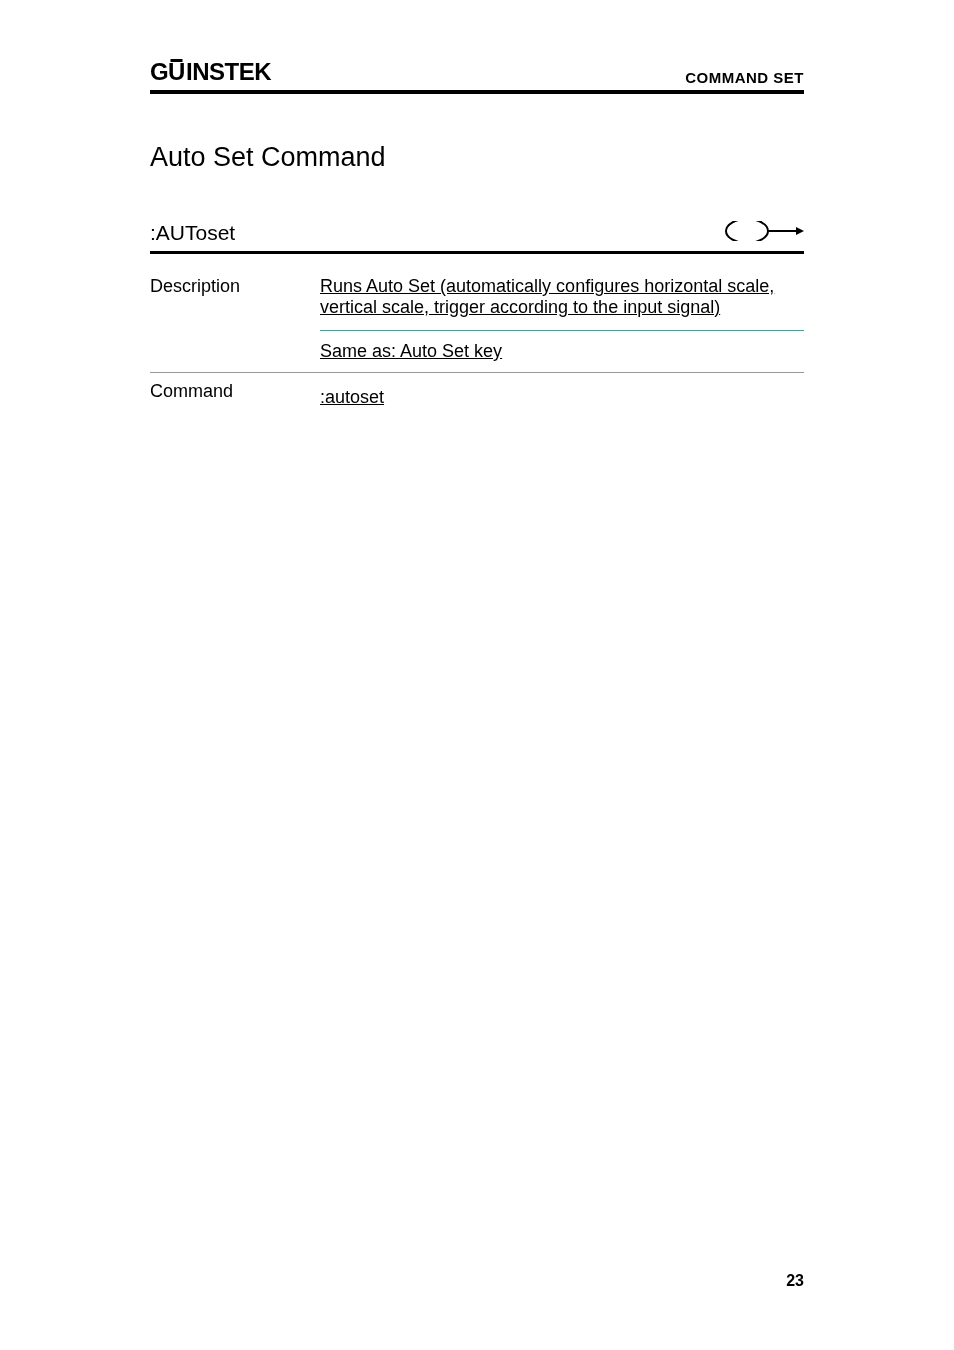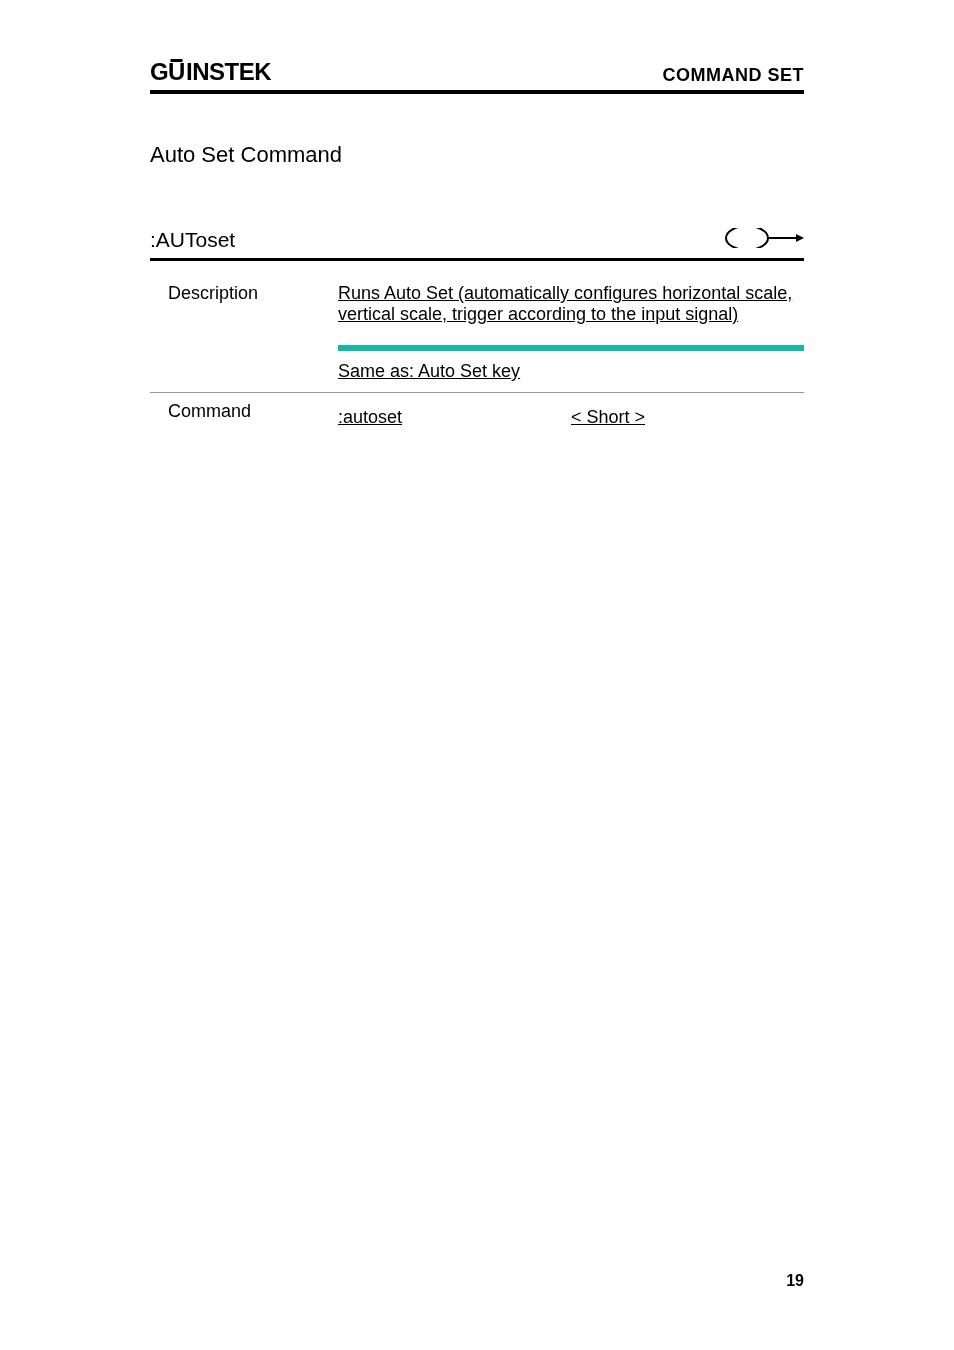--- a/index.html
+++ b/index.html
@@ -29,27 +29,27 @@
     .logo {
       font-family: "Arial Black", sans-serif;
       font-weight: 900;
       font-size: 26px;
       letter-spacing: 0.5px;
       display: flex;
       align-items: baseline;
     }
     .header-right {
       font-weight: 700;
-      font-size: 18px;
+      font-size: 15px;
       letter-spacing: 0.5px;
     }
     .title {
-      font-size: 22px;
+      font-size: 27px;
       font-weight: 400;
-      margin-bottom: 60px;
+      margin-bottom: 48px;
     }
     .command-row {
       display: flex;
       justify-content: space-between;
       align-items: center;
       border-bottom: 3px solid #000;
       padding-bottom: 6px;
       margin-bottom: 14px;
     }
     .command-name {
@@ -68,32 +68,31 @@
       display: flex;
       border-bottom: 1px solid #999;
     }
     .info-row.no-border {
       border-bottom: none;
     }
     .info-label {
       width: 170px;
       flex-shrink: 0;
       padding: 8px 0;
-      margin-left: 18px;
     }
     .info-content {
       flex: 1;
       padding: 8px 0;
       text-decoration: underline;
     }
     .info-content .sub {
       padding-top: 10px;
       padding-bottom: 2px;
-      border-top: 6px solid #14b8a6;
-      margin-top: 20px;
+      border-top: 1px solid #14b8a6;
+      margin-top: 12px;
     }
     .syntax-cols {
       display: flex;
     }
     .syntax-col {
       flex: 1;
     }
     .syntax-line {
       padding: 6px 0;
     }
@@ -143,21 +142,20 @@
       </div>
     </div>
     <div class="info-row no-border">
       <div class="info-label">Command</div>
       <div class="info-content">
         <div class="syntax-cols">
           <div class="syntax-col">
             <div class="syntax-line">:autoset</div>
           </div>
           <div class="syntax-col">
-            <div class="syntax-line">&lt; Short &gt;</div>
           </div>
         </div>
       </div>
     </div>
   </div>
 </div>
 
-<div class="page-number">19</div>
+<div class="page-number">23</div>
 
 </body></html>

